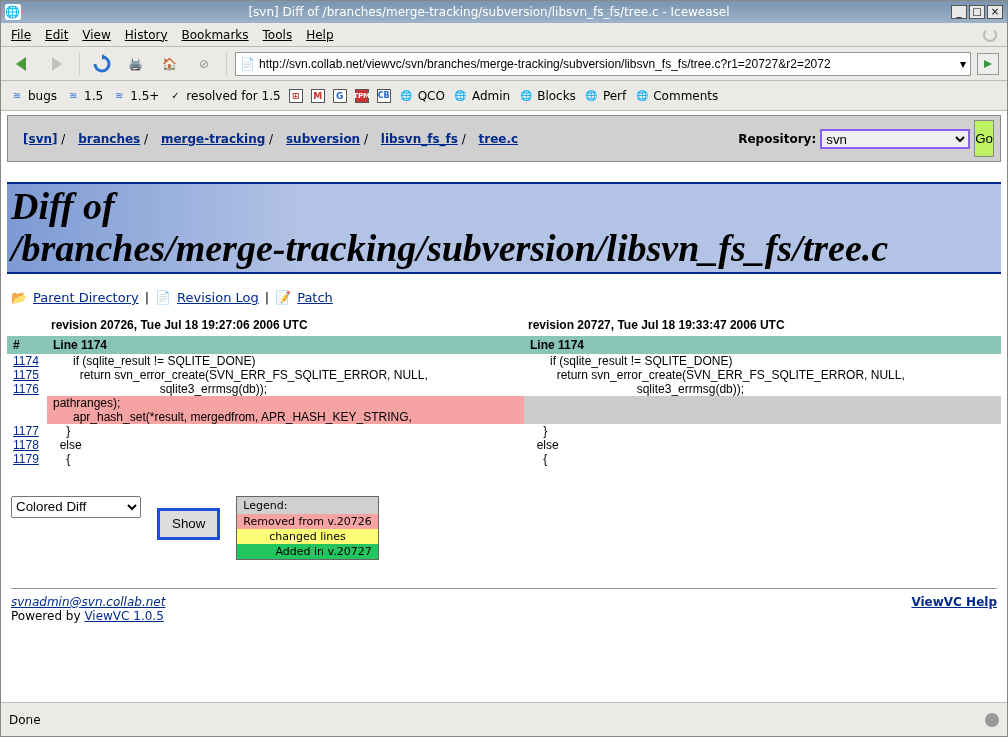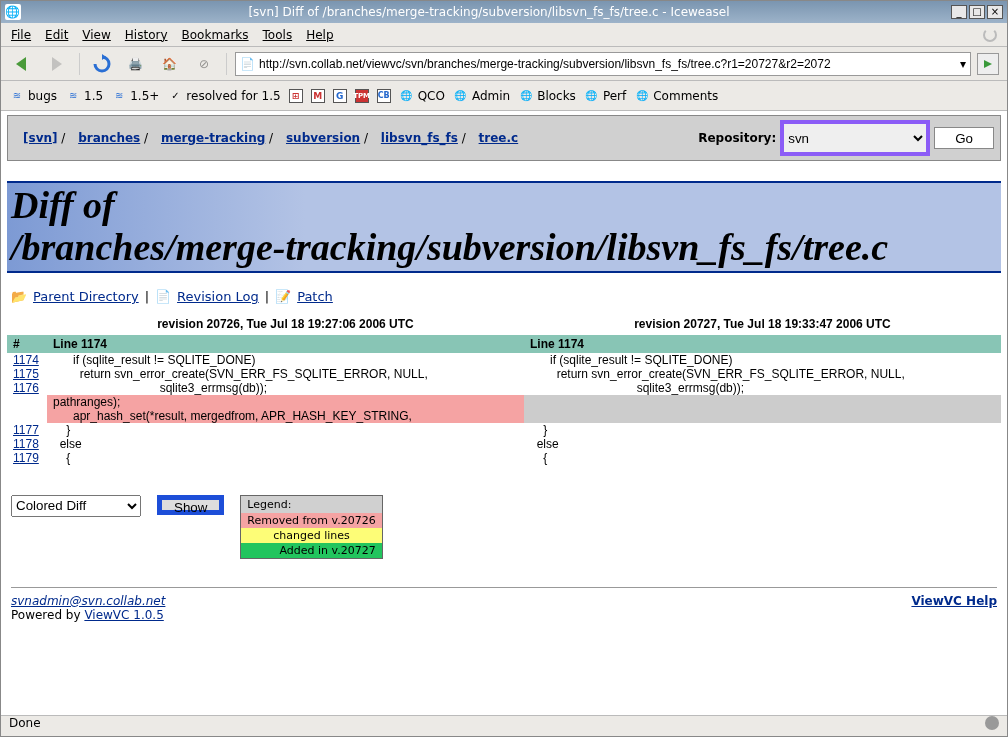--- a/index.html
+++ b/index.html
@@ -21,48 +21,48 @@
 .go-btn { width: 22px; height: 22px; border: 1px solid #999; background: #eee; display:flex; align-items:center; justify-content:center; }
 .toolbar2 { background: #eceae6; border-bottom: 1px solid #bbb; display: flex; align-items: center; padding: 3px 8px; height: 30px; gap: 8px; font-size: 12px; }
 .bm-item { display: flex; align-items: center; gap: 3px; cursor: default; }
 .bm-icon { width: 16px; height: 12px; display:inline-flex; align-items:center; justify-content:center; font-size:10px; }
 .sq { width:14px; height:14px; border:1px solid #555; background:#fff; display:inline-flex; align-items:center; justify-content:center; font-size:9px; font-weight:bold; }
 .content { flex: 1; overflow: auto; background: #fff; padding: 0; }
 .pathbar { background: #d0d0d0; border: 1px solid #888; margin: 4px 6px 0 6px; padding: 4px 6px; display: flex; align-items: center; font-size: 12px; }
 .pathbar a { color: #002a8c; text-decoration: underline; font-weight: bold; margin-left: 9px; }
 .pathbar .crumbs { flex: 1; }
 .pathbar .repo { display: flex; align-items: center; gap: 4px; font-weight: bold; }
-.pathbar select { width: 150px; height: 36px; border: 4px solid #8b5cf6; }
-.pathbar .gobtn { height: 22px; padding: 0 20px; border: 1px solid #888; background: #ffffff; }
+.pathbar select { width: 150px; height: 20px; border: 2px solid #8b5cf6; }
+.pathbar .gobtn { height: 37px; padding: 0 0; border: 1px solid #888; background: #bef264; }
 .diff-head { margin: 20px 6px 0 6px; border-top: 2px solid #002a8c; border-bottom: 2px solid #002a8c; background: linear-gradient(to right, #7d9ad4 0%, #b3c3e5 30%, #b3c3e5 100%); padding: 2px 0; }
 .diff-head h1 { font-family: Georgia, serif; font-size: 38px; font-weight: bold; color: #000; font-style: italic; padding: 0 4px; line-height: 1.1; }
 .actions { margin: 16px 10px 8px 10px; display: flex; align-items: center; gap: 6px; font-size: 13px; }
 .actions a { color: #002a8c; text-decoration: underline; }
 .actions .aicn { width:16px; height:16px; display:inline-block; }
 .diffgrid { width: calc(100% - 12px); margin: 0 6px; font-family: "DejaVu Sans", sans-serif; font-size: 12px; border-collapse: collapse; }
-.diffgrid .revhdr td { font-weight: bold; text-align: center; padding: 4px; }
+.diffgrid .revhdr td { font-weight: bold; padding: 4px; }
 .diffgrid .colhdr td { background: #88c5b5; font-weight: bold; padding: 2px 6px; }
 .diffgrid td { vertical-align: top; padding: 0 6px; font-family: sans-serif; }
 .diffgrid .ln { color: #002a8c; text-decoration: underline; width: 40px; }
 .diffgrid .code { white-space: pre; font-family: sans-serif; }
 .removed-left { background: #f5a3a3; }
 .removed-right { background: #ccc; }
 .diff-controls { margin: 30px 10px 10px 10px; display: flex; align-items: flex-start; gap: 16px; }
 .diff-controls select { width: 130px; height: 22px; }
-.diff-controls button { height: 20px; padding: 0 12px; border: 5px solid #1d4ed8; background: #ddd; }
+.diff-controls button { height: 32px; padding: 0 12px; border: 3px solid #1d4ed8; background: #ddd; margin-top: 12px; }
 .legend { border: 1px solid #666; font-size: 11px; }
 .legend .lhd { background: #d0d0d0; padding: 2px 6px; }
 .legend .lrm { background: #f5a3a3; padding: 1px 6px; }
 .legend .lch { background: #fdfd77; padding: 1px 6px; text-align: center; }
 .legend .lad { background: #22c55e; padding: 1px 6px; text-align: right; }
 hr.footerhr { margin: 28px 10px 6px 10px; border: none; border-top: 1px solid #999; }
 .footer { margin: 0 10px 10px 10px; display: flex; font-size: 12px; }
 .footer a { color: #002a8c; text-decoration: underline; }
 .footer .left { flex: 1; }
-.statusbar { background: #eceae6; border-top: 1px solid #bbb; height: 21px; display: flex; padding: 0 8px; font-size: 12px; }
+.statusbar { background: #eceae6; border-top: 1px solid #bbb; height: 34px; display: flex; align-items: center; padding: 0 8px; font-size: 12px; }
 .statusbar .right-dot { margin-left: auto; width: 14px; height: 14px; background: #999; border-radius: 50%; }
 </style>
 </head>
 <body>
 
 <div class="window">
   <div class="titlebar">
     <div class="icon-box">🌐</div>
     <div class="title">[svn] Diff of /branches/merge-tracking/subversion/libsvn_fs_fs/tree.c - Iceweasel</div>
     <div class="winbtns">

